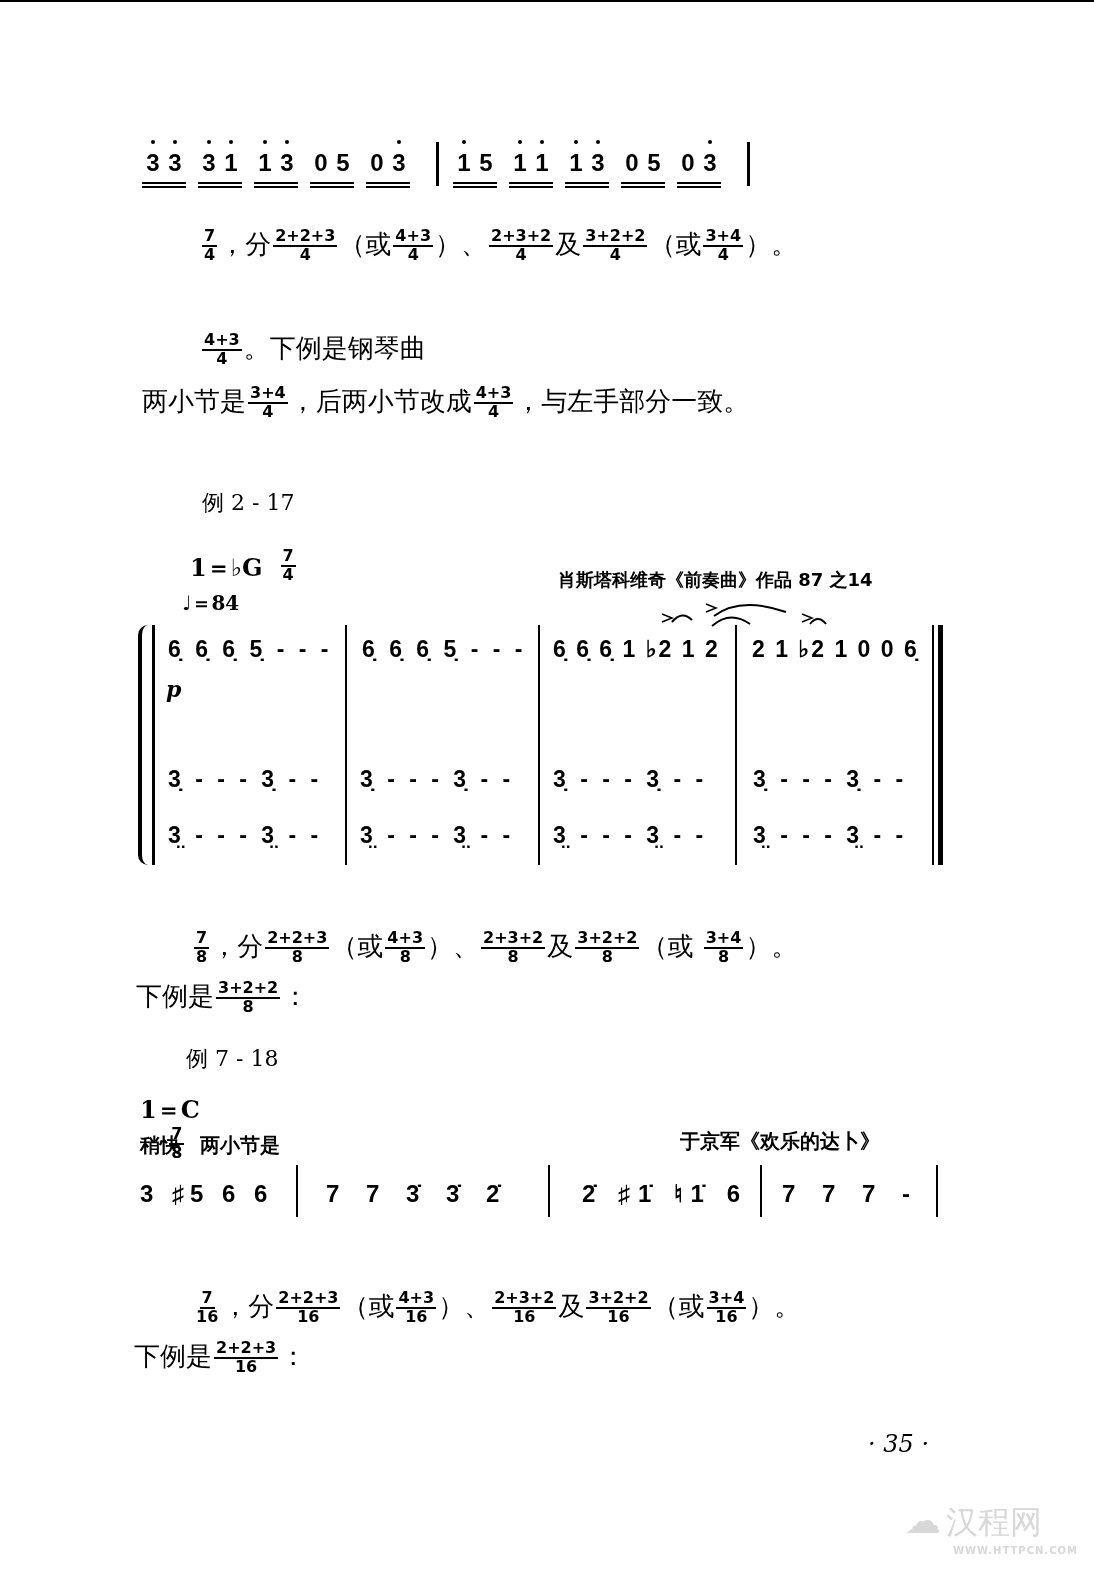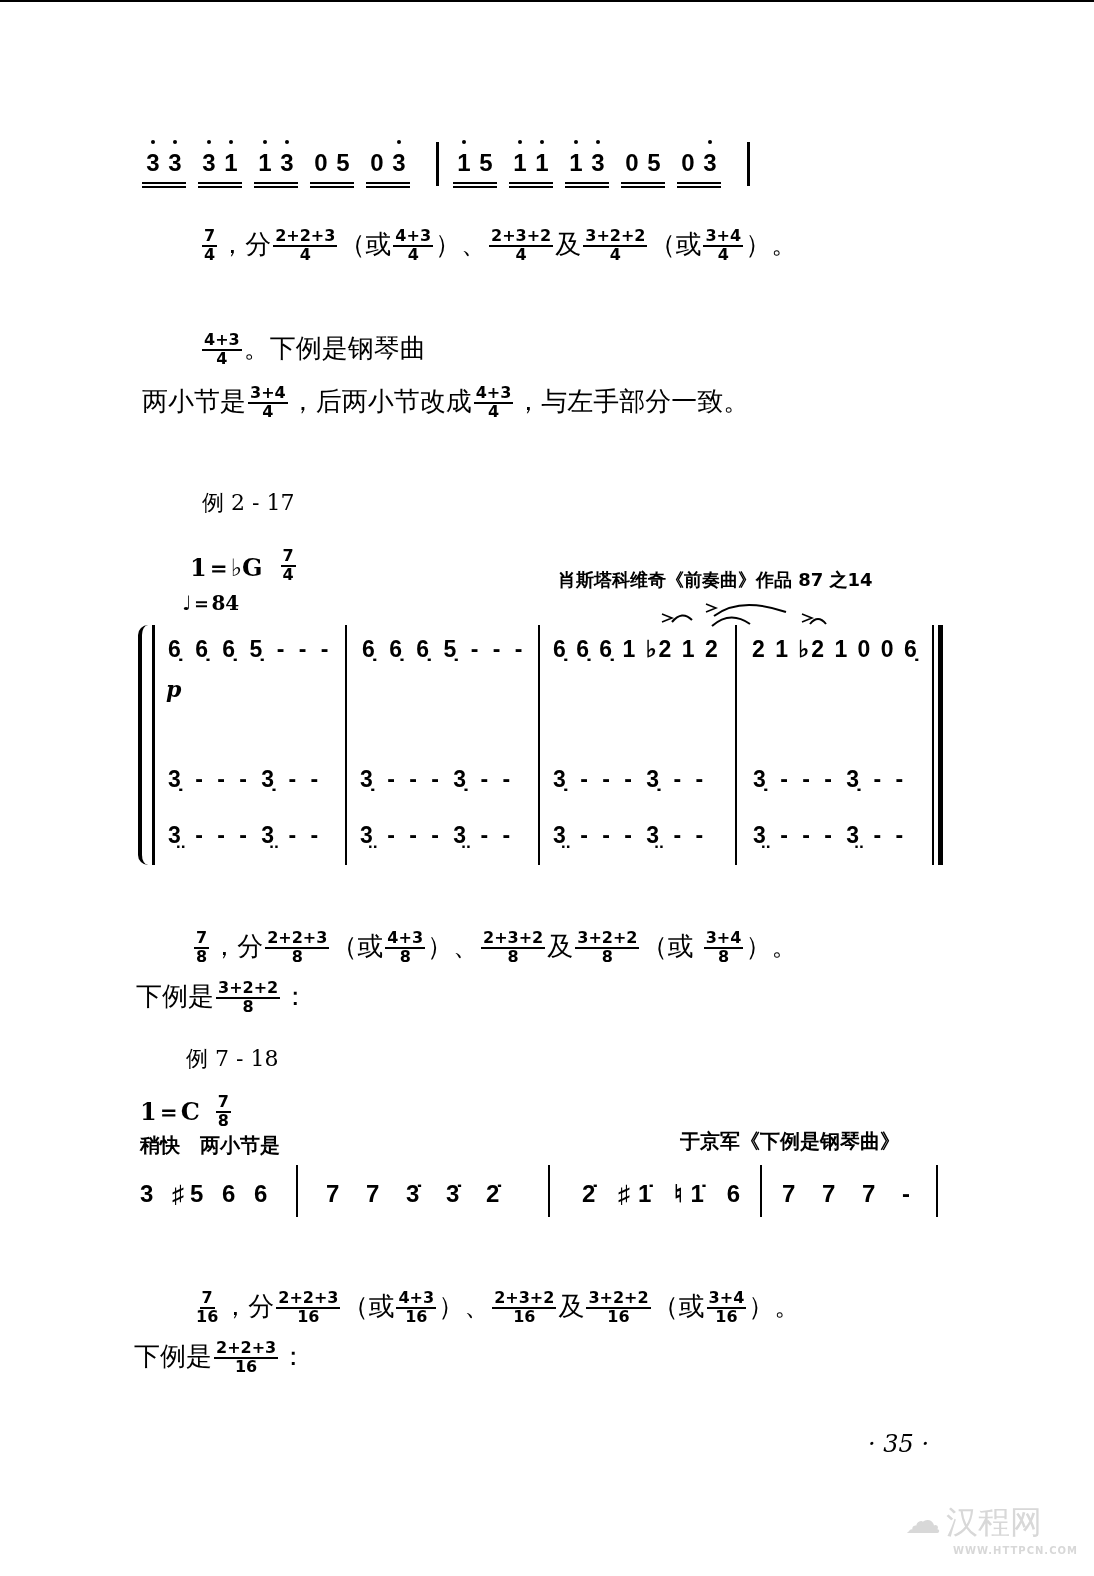--- a/index.html
+++ b/index.html
@@ -182,29 +182,29 @@
     </span><span>）。</span>
 </div>
 <div class="abs txt" style="left:136px; top:980px;">
   <span>下例是</span><span class="frac">
       <span class="num">3+2+2</span>
       <span class="den">8</span>
     </span><span>：</span>
 </div>
 
 <div class="abs" style="left:186px; top:1044px; font-size:22px;">例 7 - 18</div>
-<div class="abs" style="left:140px; top:1094px; font-size:24px; font-weight:bold; display:flex; align-items:center;">
+<div class="abs" style="left:140px; top:1094px; font-size:24px; font-weight:bold; display:flex; align-items:center;flex-direction:column;">
   <span>1＝C</span>
   <span class="frac" style="margin-left:16px;">
       <span class="num">7</span>
       <span class="den">8</span>
     </span>
 </div>
 <div class="abs" style="left:140px; top:1132px; font-size:20px; font-weight:bold; font-family:'DejaVu Sans', sans-serif; white-space:pre;">稍快　两小节是</div>
-<div class="abs" style="left:680px; top:1128px; font-size:20px; font-weight:bold; font-family:'DejaVu Sans', sans-serif;">于京军《下例是钢琴曲》</div>
+<div class="abs" style="left:680px; top:1128px; font-size:20px; font-weight:bold; font-family:'DejaVu Sans', sans-serif;">于京军《欢乐的达卜》</div>
 
 <div class="abs" style="left:140px; top:1180px; font-size:24px; font-weight:bold; font-family:'Liberation Sans', sans-serif; letter-spacing:6px;">3 ♯5 6 6</div>
 <div class="vbar" style="left:296px; top:1165px; height:52px;"></div>
 <div class="abs" style="left:326px; top:1180px; font-size:24px; font-weight:bold; font-family:'Liberation Sans', sans-serif; letter-spacing:10px;">7 7 3̇ 3̇ 2̇</div>
 <div class="vbar" style="left:548px; top:1165px; height:52px;"></div>
 <div class="abs" style="left:582px; top:1180px; font-size:24px; font-weight:bold; font-family:'Liberation Sans', sans-serif; letter-spacing:8px;">2̇ ♯1̇ ♮1̇ 6</div>
 <div class="vbar" style="left:760px; top:1165px; height:52px;"></div>
 <div class="abs" style="left:782px; top:1180px; font-size:24px; font-weight:bold; font-family:'Liberation Sans', sans-serif; letter-spacing:10px;">7 7 7 -</div>
 <div class="vbar" style="left:936px; top:1165px; height:52px;"></div>
 

